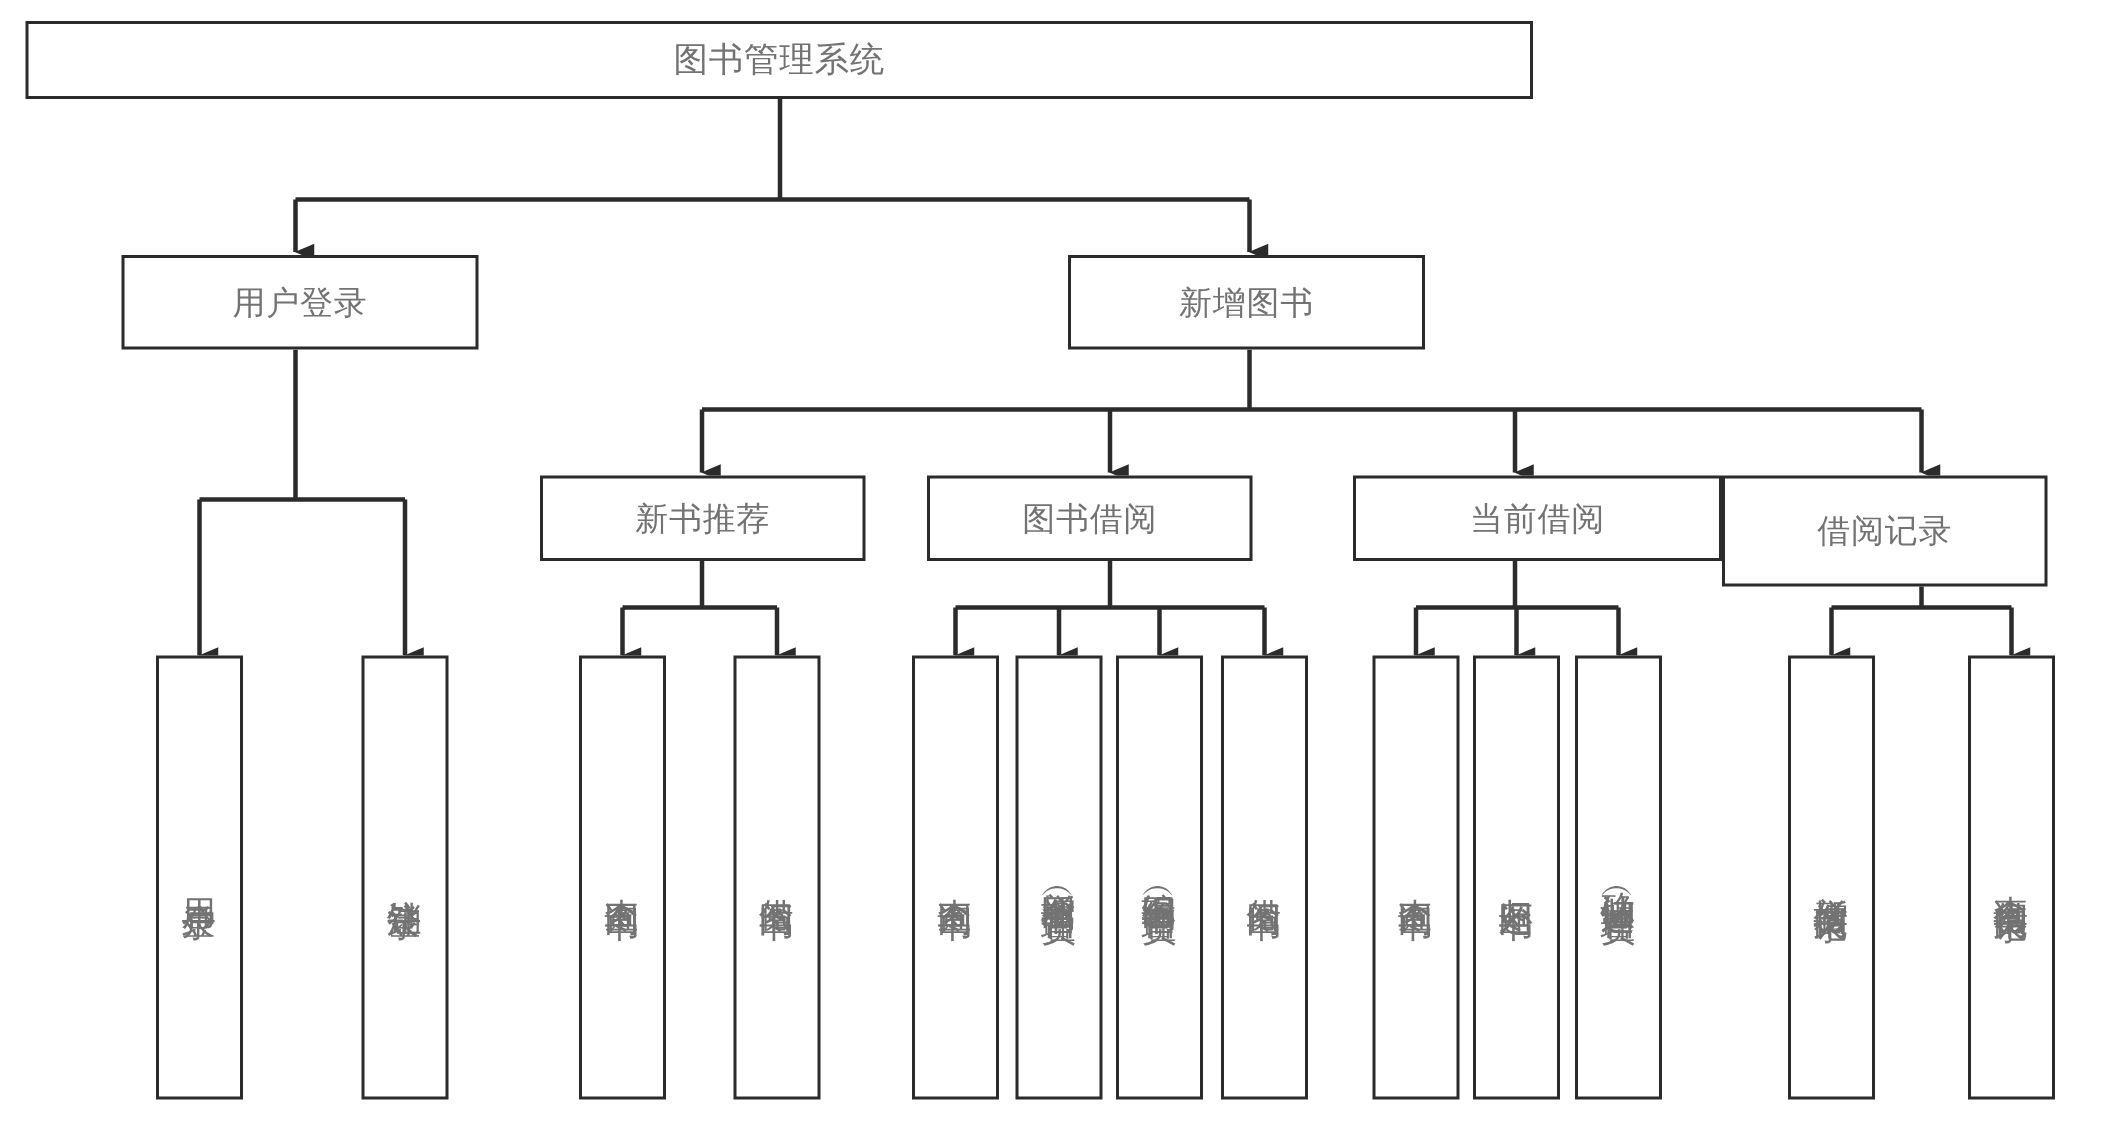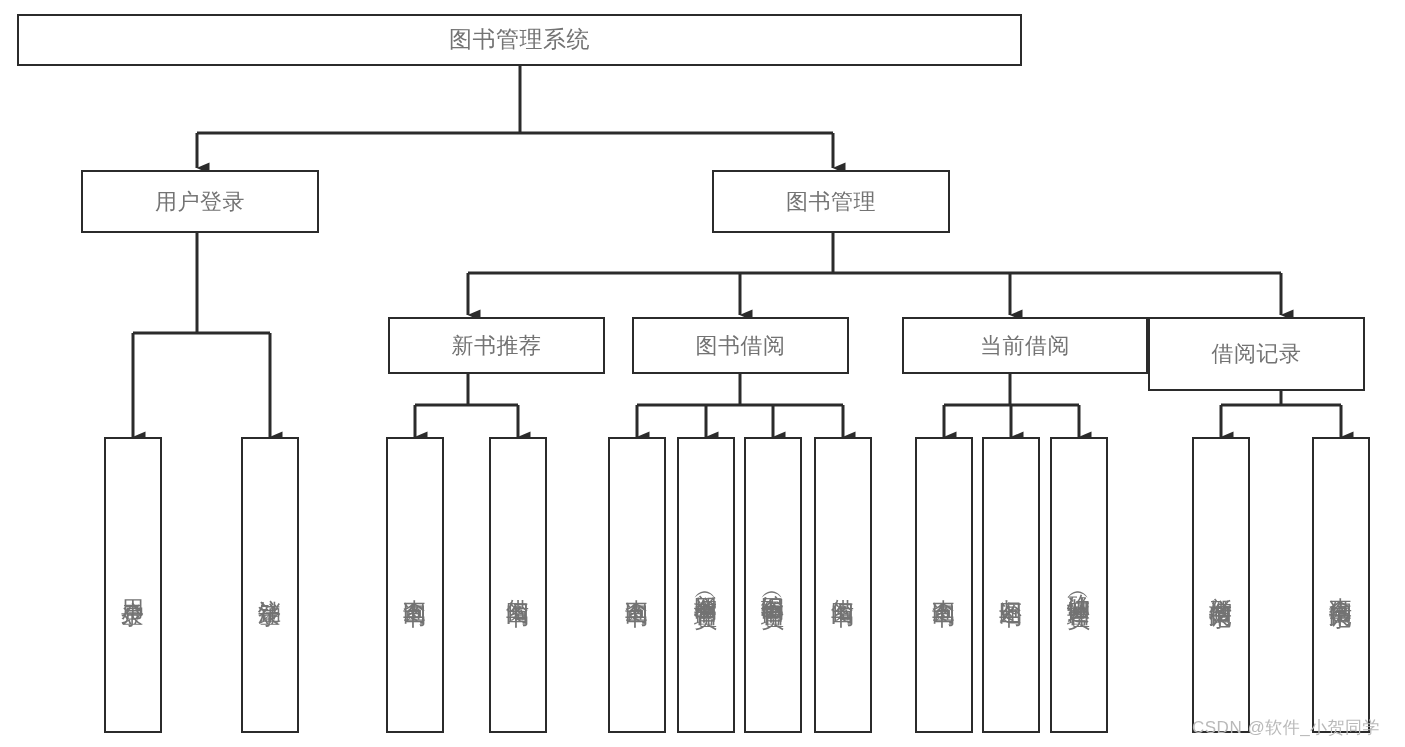--- a/index.html
+++ b/index.html
@@ -128,28 +128,28 @@
 
   <div class="node h root" style="left:17px; top:14px; width:1005px; height:52px;">
     <span class="label">图书管理系统</span>
   </div>
 
   <div class="node h" style="left:81px; top:170px; width:238px; height:63px;">
     <span class="label">用户登录</span>
   </div>
 
   <div class="node h" style="left:712px; top:170px; width:238px; height:63px;">
-    <span class="label">图书管理</span>
-  </div>
-
-  <div class="node h" style="left:360px; top:317px; width:217px; height:57px;margin-left:28px;">
+    <span class="label">新增图书</span>
+  </div>
+
+  <div class="node h" style="left:360px; top:317px; width:217px; height:57px;">
     <span class="label">新书推荐</span>
   </div>
 
-  <div class="node h" style="left:632px; top:317px; width:217px; height:57px;">
+  <div class="node h" style="left:618px; top:317px; width:217px; height:57px;">
     <span class="label">图书借阅</span>
   </div>
 
   <div class="node h" style="left:902px; top:317px; width:246px; height:57px;">
     <span class="label">当前借阅</span>
   </div>
 
   <div class="node h" style="left:1148px; top:317px; width:217px; height:74px;">
     <span class="label">借阅记录</span>
   </div>
@@ -199,15 +199,14 @@
   </div>
 
   <div class="node v" style="left:1192px; top:437px; width:58px; height:296px;">
     <span class="label">新增借阅记录</span>
   </div>
 
   <div class="node v" style="left:1312px; top:437px; width:58px; height:296px;">
     <span class="label">查询借阅记录</span>
   </div>
 
-  <div class="watermark" style="left:1192px; top:716px;">CSDN @软件_小贺同学</div>
 
 </div>
 
 </body></html>

